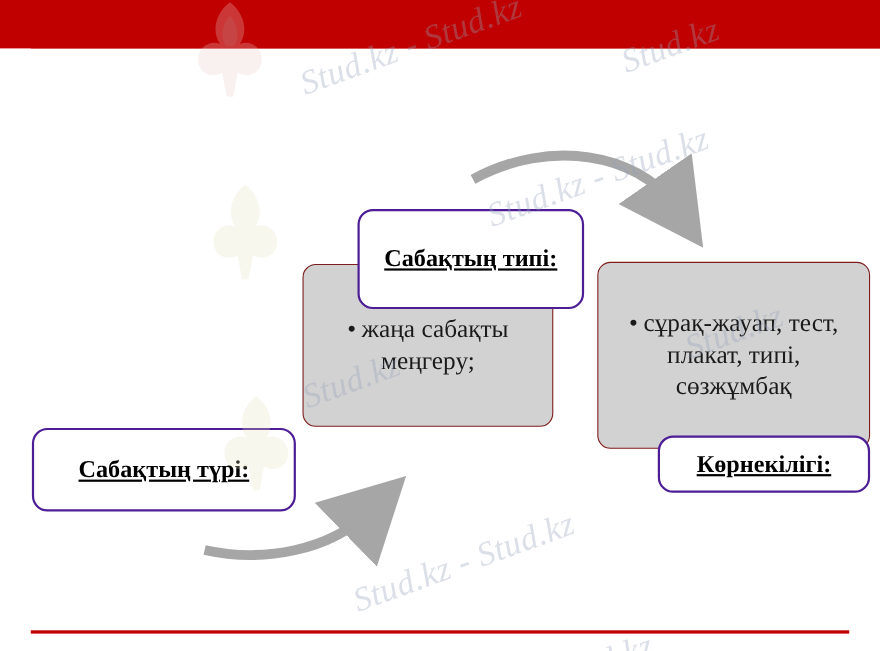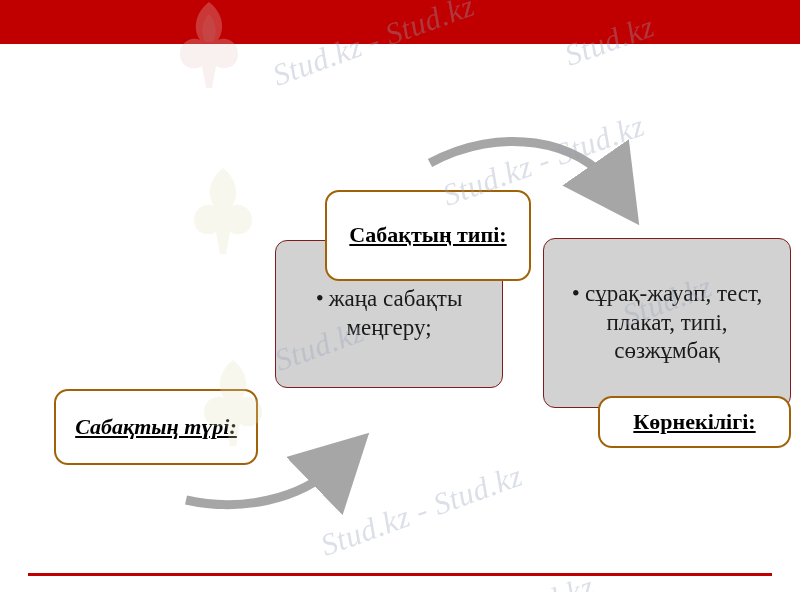--- a/index.html
+++ b/index.html
@@ -107,39 +107,39 @@
     margin-right: 5px;
   }
 
   .box-1 { left: 8px;   top: 233px; width: 252px; height: 215px; }
   .box-2 { left: 275px; top: 240px; width: 228px; height: 148px; }
   .box-3 { left: 543px; top: 238px; width: 248px; height: 170px; }
 
   .label-box {
     position: absolute;
     background: #ffffff;
-    border: 2px solid #a16207;
+    border: 2px solid #4c1d95;
     border-radius: 14px;
     box-sizing: border-box;
     display: flex;
     align-items: center;
     justify-content: center;
     z-index: 30;
   }
   .label-box .label-text {
     font-size: 22px;
     font-weight: bold;
     color: #000000;
     text-align: center;
     text-decoration: underline;
     line-height: 1.22;
     padding: 0 10px;
   }
 
-  .label-1 { left: 54px;  top: 389px; width: 204px; height: 76px; font-style: italic; }
+  .label-1 { left: 29px;  top: 389px; width: 240px; height: 76px; }
   .label-2 { left: 325px; top: 190px; width: 206px; height: 91px; }
   .label-3 { left: 598px; top: 396px; width: 193px; height: 52px; }
 </style>
 </head>
 <body>
 
 <div class="top-bar">
   <div class="top-bar-inner"></div>
 </div>
 <div class="bottom-rule"></div>

